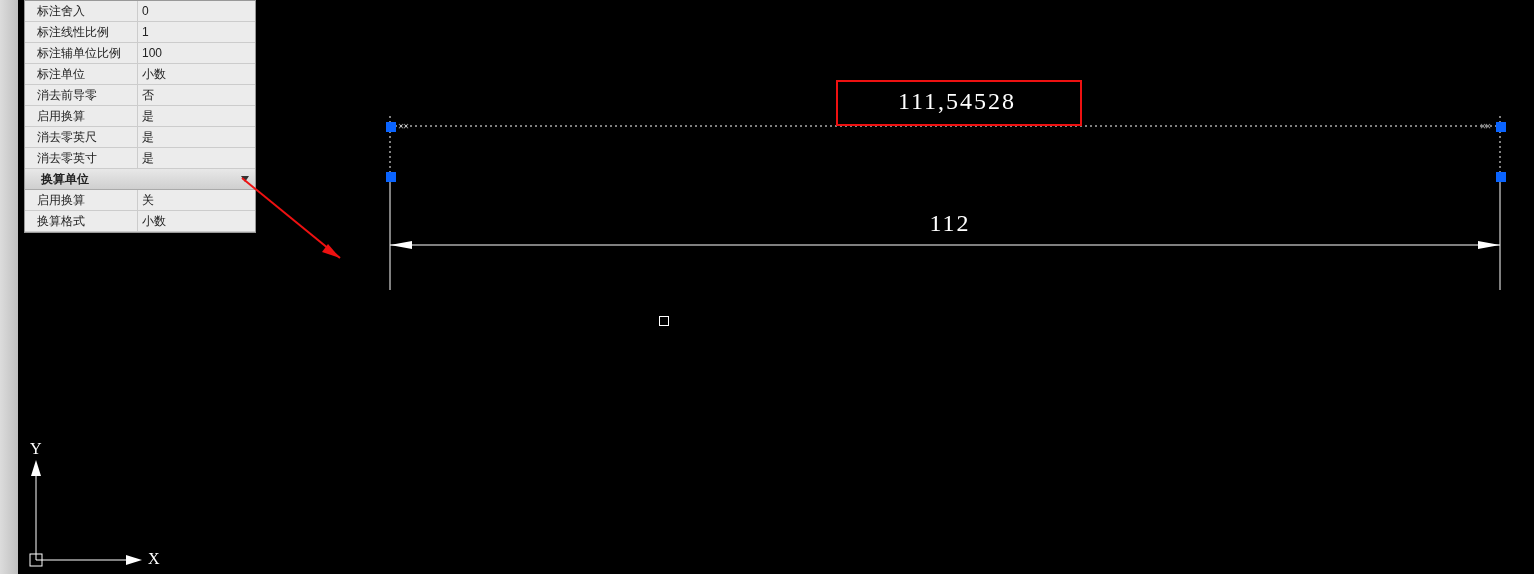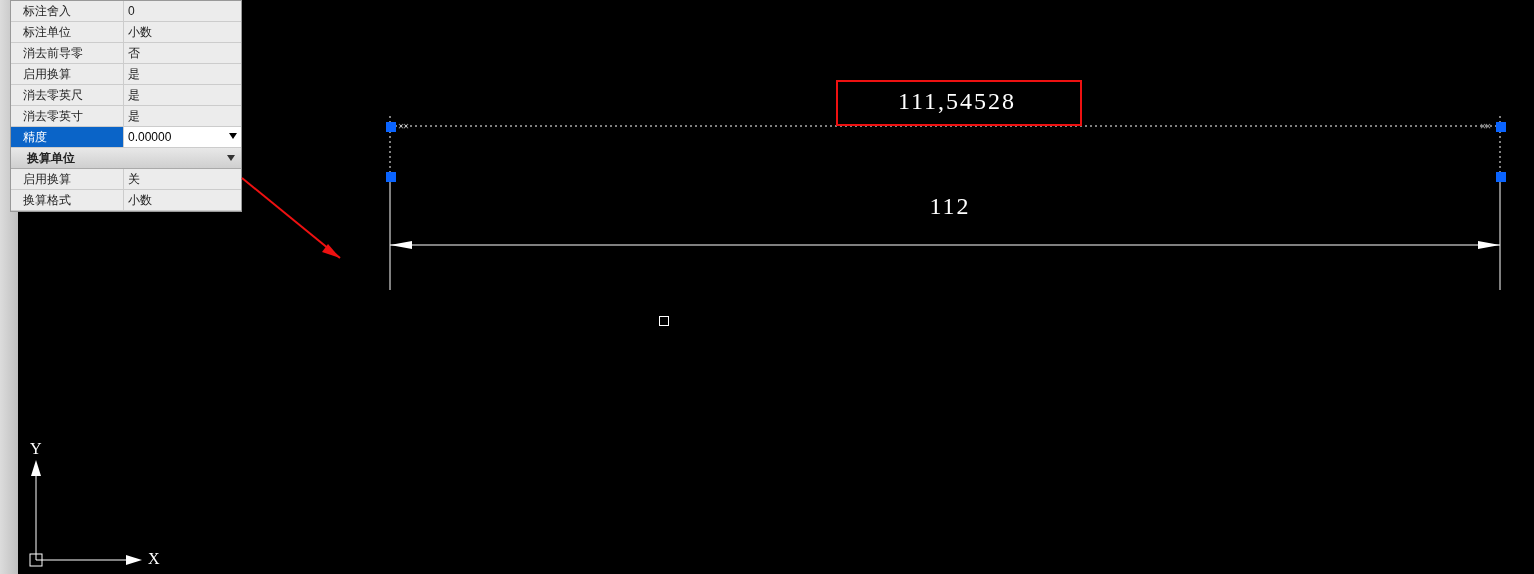--- a/index.html
+++ b/index.html
@@ -1,17 +1,17 @@
 <!DOCTYPE html>
 <html><head>
 <meta charset="utf-8">
 <style>
   html,body{margin:0;padding:0;width:1534px;height:574px;background:#000;font-family:"Microsoft YaHei",SimSun,Arial,sans-serif;font-size:12px;overflow:hidden;}
   
-  .panel{position:absolute;left:10px;top:0;width:230px;background:#ececec;border:1px solid #999;}
+  .panel{position:absolute;left:24px;top:0;width:230px;background:#ececec;border:1px solid #999;}
   .row{display:flex;height:20px;border-bottom:1px solid #ccc;align-items:center;}
   .row .lbl{width:100px;padding-left:12px;color:#222;overflow:hidden;white-space:nowrap;}
   .row .val{flex:1;padding-left:4px;color:#222;border-left:1px solid #ccc;height:100%;display:flex;align-items:center;}
   .row.selected{background:#0a64c8;color:#fff;}
   .row.selected .lbl,.row.selected .val{color:#fff;}
   .row.selected .val{background:#fff;color:#000;position:relative;}
   .caret{position:absolute;right:4px;top:6px;width:0;height:0;border-left:4px solid transparent;border-right:4px solid transparent;border-top:6px solid #000;}
   .section{height:20px;background:linear-gradient(#e8e8e8,#cfcfcf);border-bottom:1px solid #aaa;font-weight:bold;color:#222;display:flex;align-items:center;padding-left:16px;position:relative;}
   .section .caret2{position:absolute;right:6px;top:7px;width:0;height:0;border-left:4px solid transparent;border-right:4px solid transparent;border-top:6px solid #333;}
   
@@ -31,47 +31,48 @@
 <body>
 
 <div class="leftbar"></div>
 
 <div class="panel">
   <div class="row">
     <div class="lbl">标注舍入</div>
     <div class="val">0</div>
   </div>
   <div class="row">
+    <div class="lbl">标注线性比例</div>
+    <div class="val">1</div>
+  </div>
+  <div class="row">
+    <div class="lbl">标注辅单位比例</div>
+    <div class="val">100</div>
+  </div>
+  <div class="row">
     <div class="lbl">标注单位</div>
     <div class="val">小数</div>
   </div>
   <div class="row">
     <div class="lbl">消去前导零</div>
     <div class="val">否</div>
   </div>
   <div class="row">
     <div class="lbl">启用换算</div>
     <div class="val">是</div>
   </div>
   <div class="row">
     <div class="lbl">消去零英尺</div>
     <div class="val">是</div>
   </div>
   <div class="row">
     <div class="lbl">消去零英寸</div>
     <div class="val">是</div>
   </div>
 
-  <div class="row selected">
-    <div class="lbl">精度</div>
-    <div class="val">
-      <span>0.00000</span>
-      <span class="caret"></span>
-    </div>
-  </div>
   <div class="section">
     <span>换算单位</span>
     <span class="caret2"></span>
   </div>
   <div class="row">
     <div class="lbl">启用换算</div>
     <div class="val">关</div>
   </div>
   <div class="row">
     <div class="lbl">换算格式</div>
@@ -103,21 +104,21 @@
     <line x1="36" y1="560" x2="130" y2="560"></line>
     <polygon points="142,560 126,555 126,565" fill="#fff" stroke="none"></polygon>
     <rect x="30" y="554" width="12" height="12"></rect>
   </g>
 </svg>
 
 <div class="redbox" style="left:836px;top:80px;width:242px;height:42px;"></div>
 
 <div class="dimtext" style="left:840px;top:88px;width:234px;">111,54528</div>
 
-<div class="dimtext" style="left:920px;top:193px;width:60px;">112</div>
+<div class="dimtext" style="left:920px;top:210px;width:60px;">112</div>
 
 <div class="grip" style="left:386px;top:122px;"></div>
 <div class="grip" style="left:1496px;top:122px;"></div>
 <div class="grip" style="left:386px;top:172px;"></div>
 <div class="grip" style="left:1496px;top:172px;"></div>
 
 <div class="gripx" style="left:398px;top:120px;">✕✕</div>
 <div class="gripx" style="left:1480px;top:120px;">✕✕</div>
 
 <div class="pickbox" style="left:659px;top:316px;"></div>

